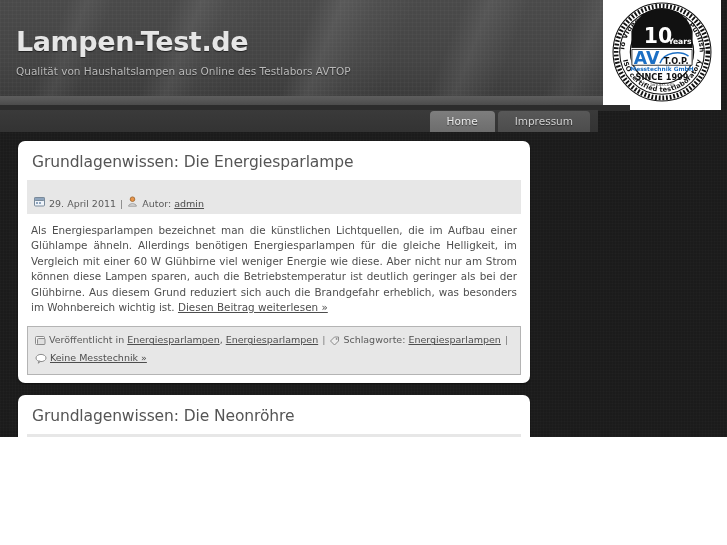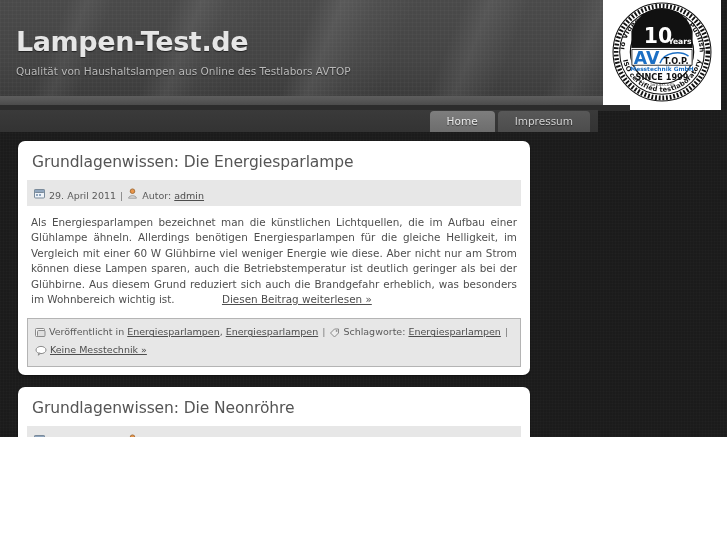--- a/index.html
+++ b/index.html
@@ -171,21 +171,21 @@
     font-size: 15.5px;
     line-height: 19px;
     font-weight: normal;
     color: #555555;
     letter-spacing: -0.1px;
   }
 
   .post-meta {
     background: #e7e7e7;
     margin: 0 9px;
-    padding: 8px 7px 4px 7px;
+    padding: 16px 7px 4px 7px;
     font-size: 9.5px;
     line-height: 13px;
     color: #5b5b5b;
     display: flex;
     align-items: center;
     flex-wrap: wrap;
     gap: 0px;
   }
   .post-meta .sep { margin: 0 4px; color: #7a7a7a; }
   .post-meta a, .post-footer a {
@@ -199,21 +199,20 @@
   .post-body {
     padding: 9px 13px 4px 13px;
     font-size: 10.4px;
     line-height: 15.4px;
     color: #4e4e4e;
     text-align: justify;
   }
   .post-body a {
     color: #4d4d4d;
     text-decoration: underline;
-    margin-left: 44px;
   }
 
   .post-footer {
     margin: 7px 9px 0 9px;
     padding: 5px 7px 6px 7px;
     border: 1px solid #b4b4b4;
     background: #e7e7e7;
     font-size: 9.5px;
     line-height: 15px;
     color: #5b5b5b;

